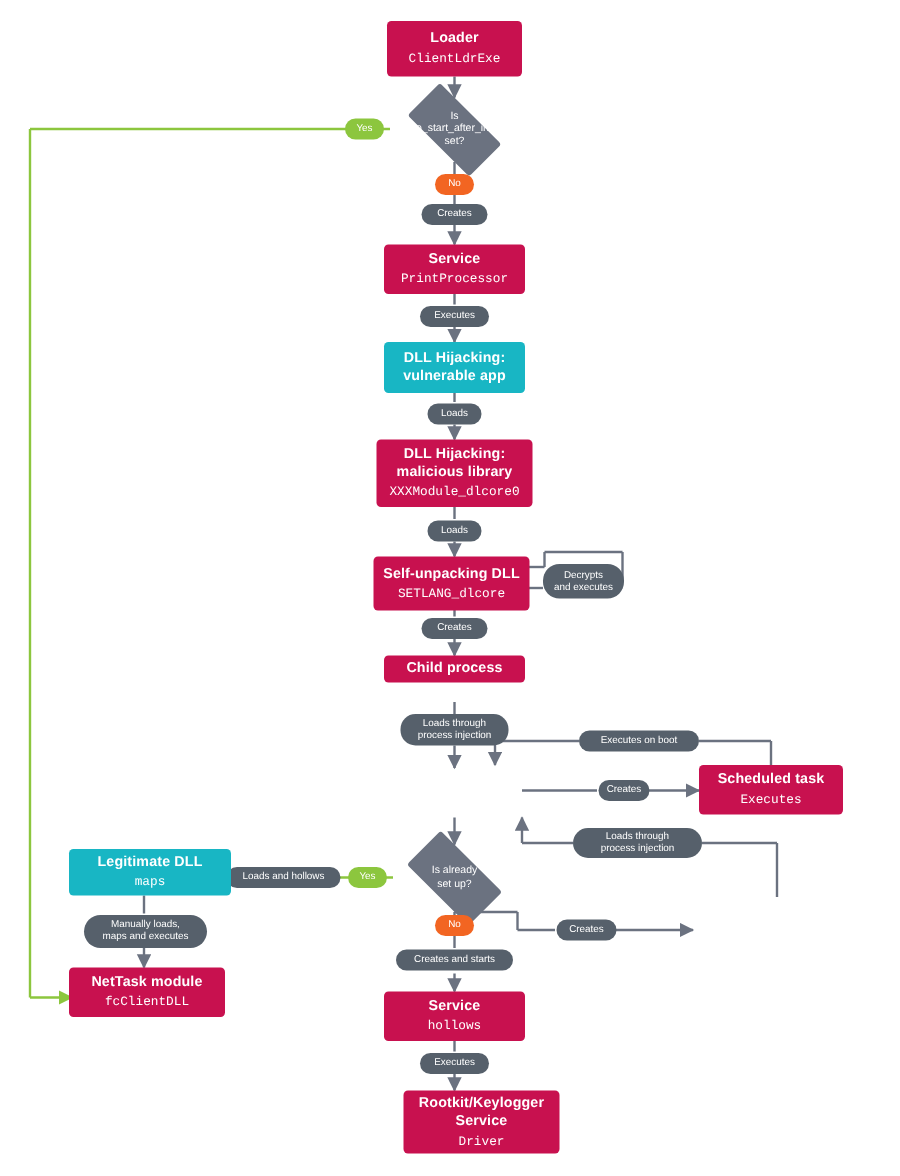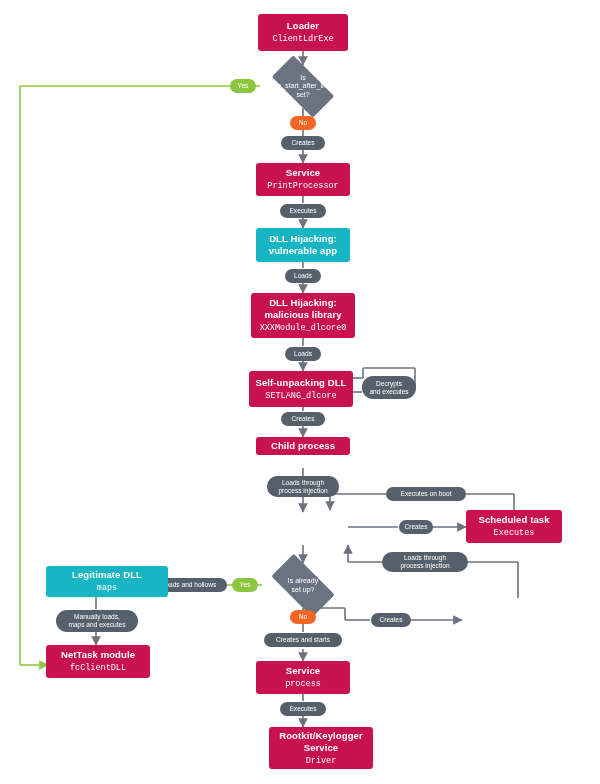--- a/index.html
+++ b/index.html
@@ -250,42 +250,42 @@
 
   <div class="decision" style="left:262px; top:563px; width:82px; height:45px;">
     <div class="dshape"></div>
     <div class="dtext" style="white-space:pre-line;">Is already
 set up?</div>
   </div>
 
   <div class="pill yes" style="left:232px; top:578px; width:26px; height:14px;">Yes</div>
   <div class="pill" style="left:151px; top:578px; width:76px; height:14px;">Loads and hollows</div>
 
-  <div class="node cyan" style="left:46px; top:566px; width:122px; height:31px;">
+  <div class="node cyan" style="left:46px; top:566px; width:108px; height:31px;">
     <div class="title">Legitimate DLL</div>
     <div class="sub">maps</div>
   </div>
 
   <div class="pill" style="left:56px; top:610px; width:82px; height:22px; border-radius:11px;">Manually loads,
 maps and executes</div>
 
   <div class="node magenta" style="left:46px; top:645px; width:104px; height:33px;">
     <div class="title">NetTask module</div>
     <div class="sub">fcClientDLL</div>
   </div>
 
   <div class="pill no" style="left:290px; top:610px; width:26px; height:14px;">No</div>
   <div class="pill" style="left:371px; top:613px; width:40px; height:14px;">Creates</div>
 
 
   <div class="pill" style="left:264px; top:633px; width:78px; height:14px;">Creates and starts</div>
 
   <div class="node magenta" style="left:256px; top:661px; width:94px; height:33px;">
     <div class="title">Service</div>
-    <div class="sub">process</div>
+    <div class="sub">hollows</div>
   </div>
 
   <div class="pill" style="left:280px; top:702px; width:46px; height:14px;">Executes</div>
 
   <div class="node magenta" style="left:251px; top:727px; width:104px; height:42px;margin-left:18px;">
     <div class="title" style="white-space:pre-line;">Rootkit/Keylogger
 Service</div>
     <div class="sub">Driver</div>
   </div>
 

